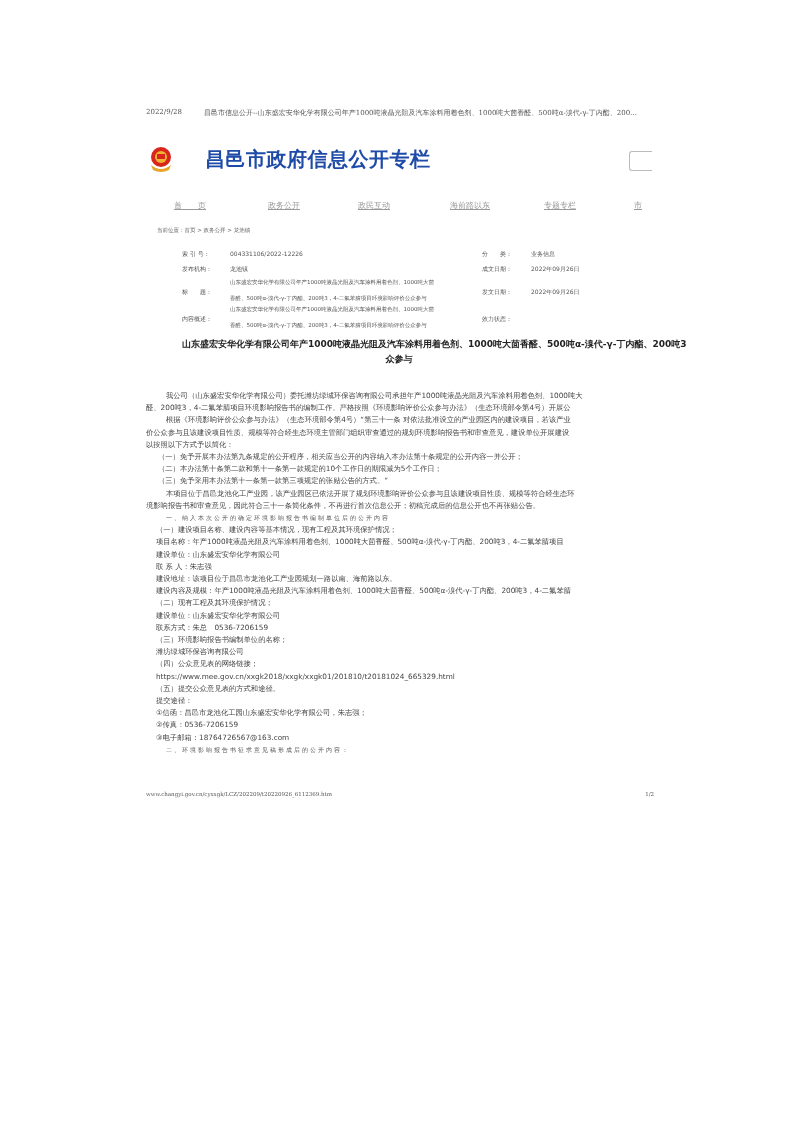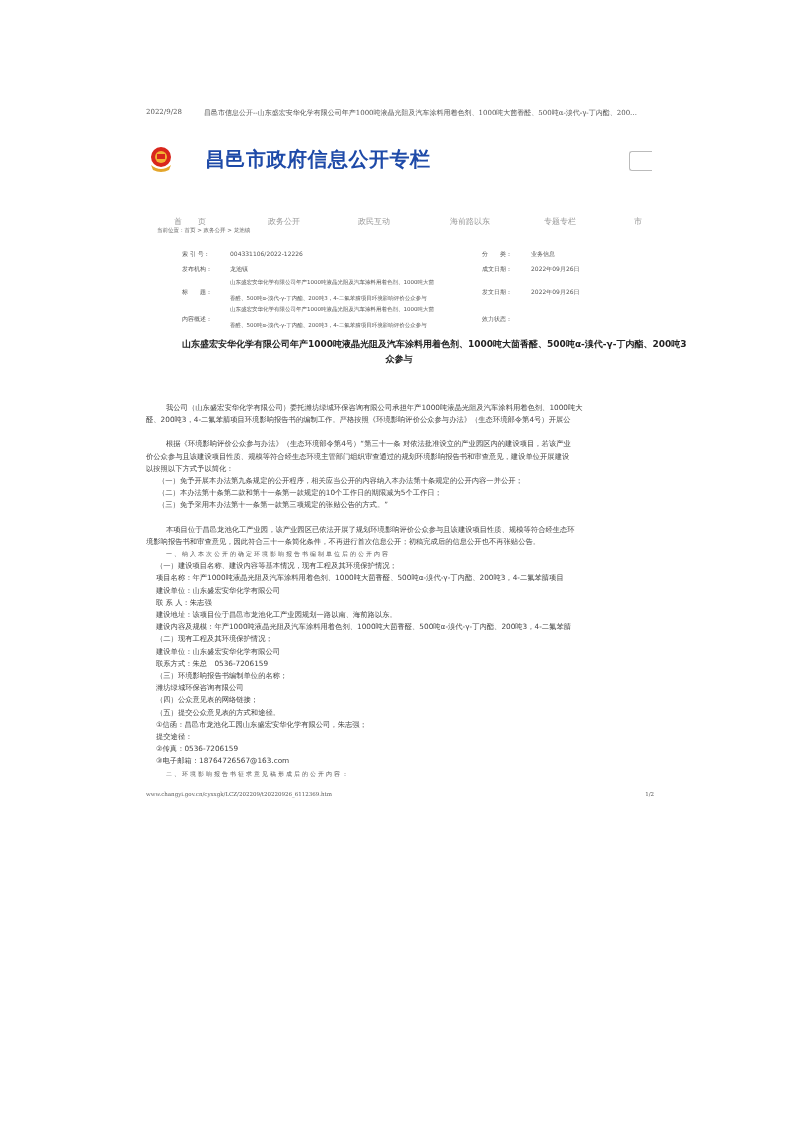--- a/index.html
+++ b/index.html
@@ -6,30 +6,30 @@
   body { width:794px; height:1123px; position:relative; overflow:hidden;
          font-family:"DejaVu Sans", "Liberation Sans", sans-serif; color:#333; }
   .print-header { position:absolute; top:108px; left:146px; width:508px; font-family:"DejaVu Serif", serif; font-size:7px; color:#555; white-space:nowrap; }
   .print-header .date { position:absolute; left:0; }
   .print-header .title { position:absolute; left:58px; width:450px; overflow:hidden; }
   .banner { position:absolute; top:143px; left:146px; width:506px; height:34px; }
   .emblem { position:absolute; left:2px; top:2px; width:26px; height:28px; }
   .site-title { position:absolute; left:40px; top:3px; font-size:20px; font-weight:bold; color:#1e4aa8; letter-spacing:0.5px; font-family:"DejaVu Sans", sans-serif;margin-left:19px; }
   .search-box { position:absolute; right:0; top:8px; width:22px; height:18px; border:1px solid #bbb; border-right:none; border-radius:3px 0 0 3px; }
   .nav { position:absolute; top:200px; left:146px; width:506px; height:14px; font-size:8px; color:#999; }
-  .nav span { position:absolute; top:16px; white-space:nowrap; }
+  .nav span { position:absolute; top:0; white-space:nowrap;text-decoration:underline; }
   .breadcrumb { position:absolute; top:227px; left:157px; font-size:5.5px; color:#666; white-space:nowrap; }
   .meta { position:absolute; top:245px; left:176px; width:450px; font-size:6px; color:#555; }
   .meta .lbl { position:absolute; }
   .meta .val { position:absolute; }
   .doc-title { position:absolute; top:338px; left:146px; width:506px; font-size:9px; font-weight:bold; color:#222; white-space:nowrap; overflow:hidden;padding-left:36px; }
   .doc-title-2 { position:absolute; top:353px; left:146px; width:506px; text-align:center; font-size:9px; font-weight:bold; color:#222; }
   .body { position:absolute; top:390px; left:146px; width:506px; font-size:7.3px; line-height:12.2px; color:#444; }
   .body p { margin:0; white-space:nowrap; overflow:hidden; }
-  .body .indent { padding-left:20px;margin-top:12px; }
+  .body .indent { padding-left:20px; }
   .body .indent2 { padding-left:12px; }
   .body .plain { padding-left:10px; }
   .body .serifline { font-family:"DejaVu Serif", serif; font-size:6px; letter-spacing:2px; padding-left:20px; color:#555; }
   .print-footer { position:absolute; top:791px; left:146px; width:508px; font-family:"DejaVu Serif", serif; font-size:5.5px; color:#555; }
   .print-footer .url { position:absolute; left:0; }
   .print-footer .page { position:absolute; right:0; }
 </style>
 </head>
 <body>
 
@@ -106,23 +106,24 @@
   <p class="plain">建设单位：山东盛宏安华化学有限公司</p>
   <p class="plain">联 系 人：朱志强</p>
   <p class="plain">建设地址：该项目位于昌邑市龙池化工产业园规划一路以南、海前路以东。</p>
   <p class="plain">建设内容及规模：年产1000吨液晶光阻及汽车涂料用着色剂、1000吨大茴香醛、500吨α-溴代-γ-丁内酯、200吨3，4-二氟苯腈</p>
   <p class="plain">（二）现有工程及其环境保护情况；</p>
   <p class="plain">建设单位：山东盛宏安华化学有限公司</p>
   <p class="plain">联系方式：朱总　0536-7206159</p>
   <p class="plain">（三）环境影响报告书编制单位的名称；</p>
   <p class="plain">潍坊绿城环保咨询有限公司</p>
   <p class="plain">（四）公众意见表的网络链接；</p>
+  <p class="plain">https://www.mee.gov.cn/xxgk2018/xxgk/xxgk01/201810/t20181024_665329.html</p>
   <p class="plain">（五）提交公众意见表的方式和途径。</p>
+  <p class="plain">提交途径：</p>
   <p class="plain">①信函：昌邑市龙池化工园山东盛宏安华化学有限公司，朱志强；</p>
-  <p class="plain">提交途径：</p>
   <p class="plain">②传真：0536-7206159</p>
   <p class="plain">③电子邮箱：18764726567@163.com</p>
   <p class="serifline">二、环境影响报告书征求意见稿形成后的公开内容：</p>
 </div>
 
 <div class="print-footer">
   <span class="url">www.changyi.gov.cn/cyxxgk/LCZ/202209/t20220926_6112369.htm</span>
   <span class="page">1/2</span>
 </div>
 

